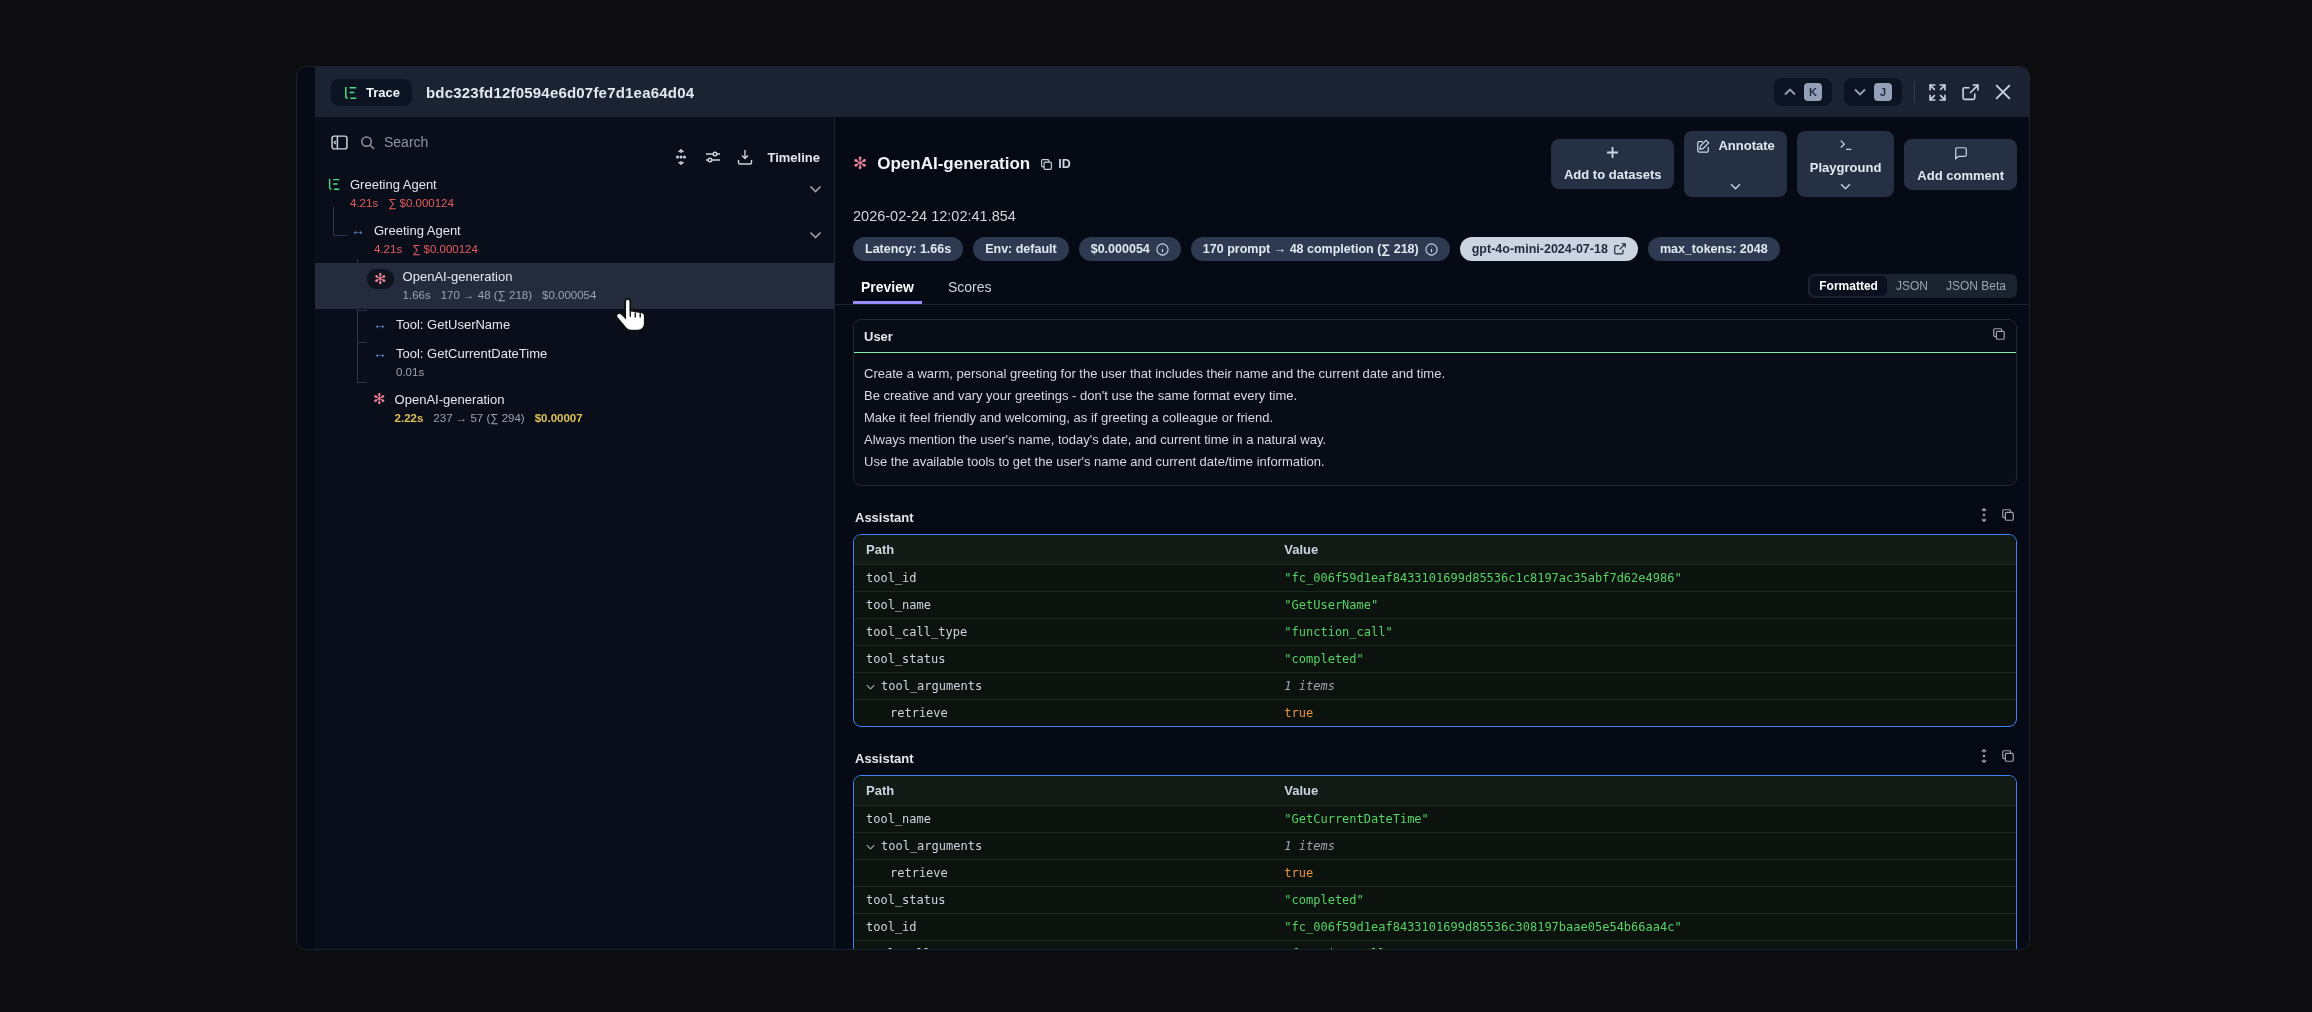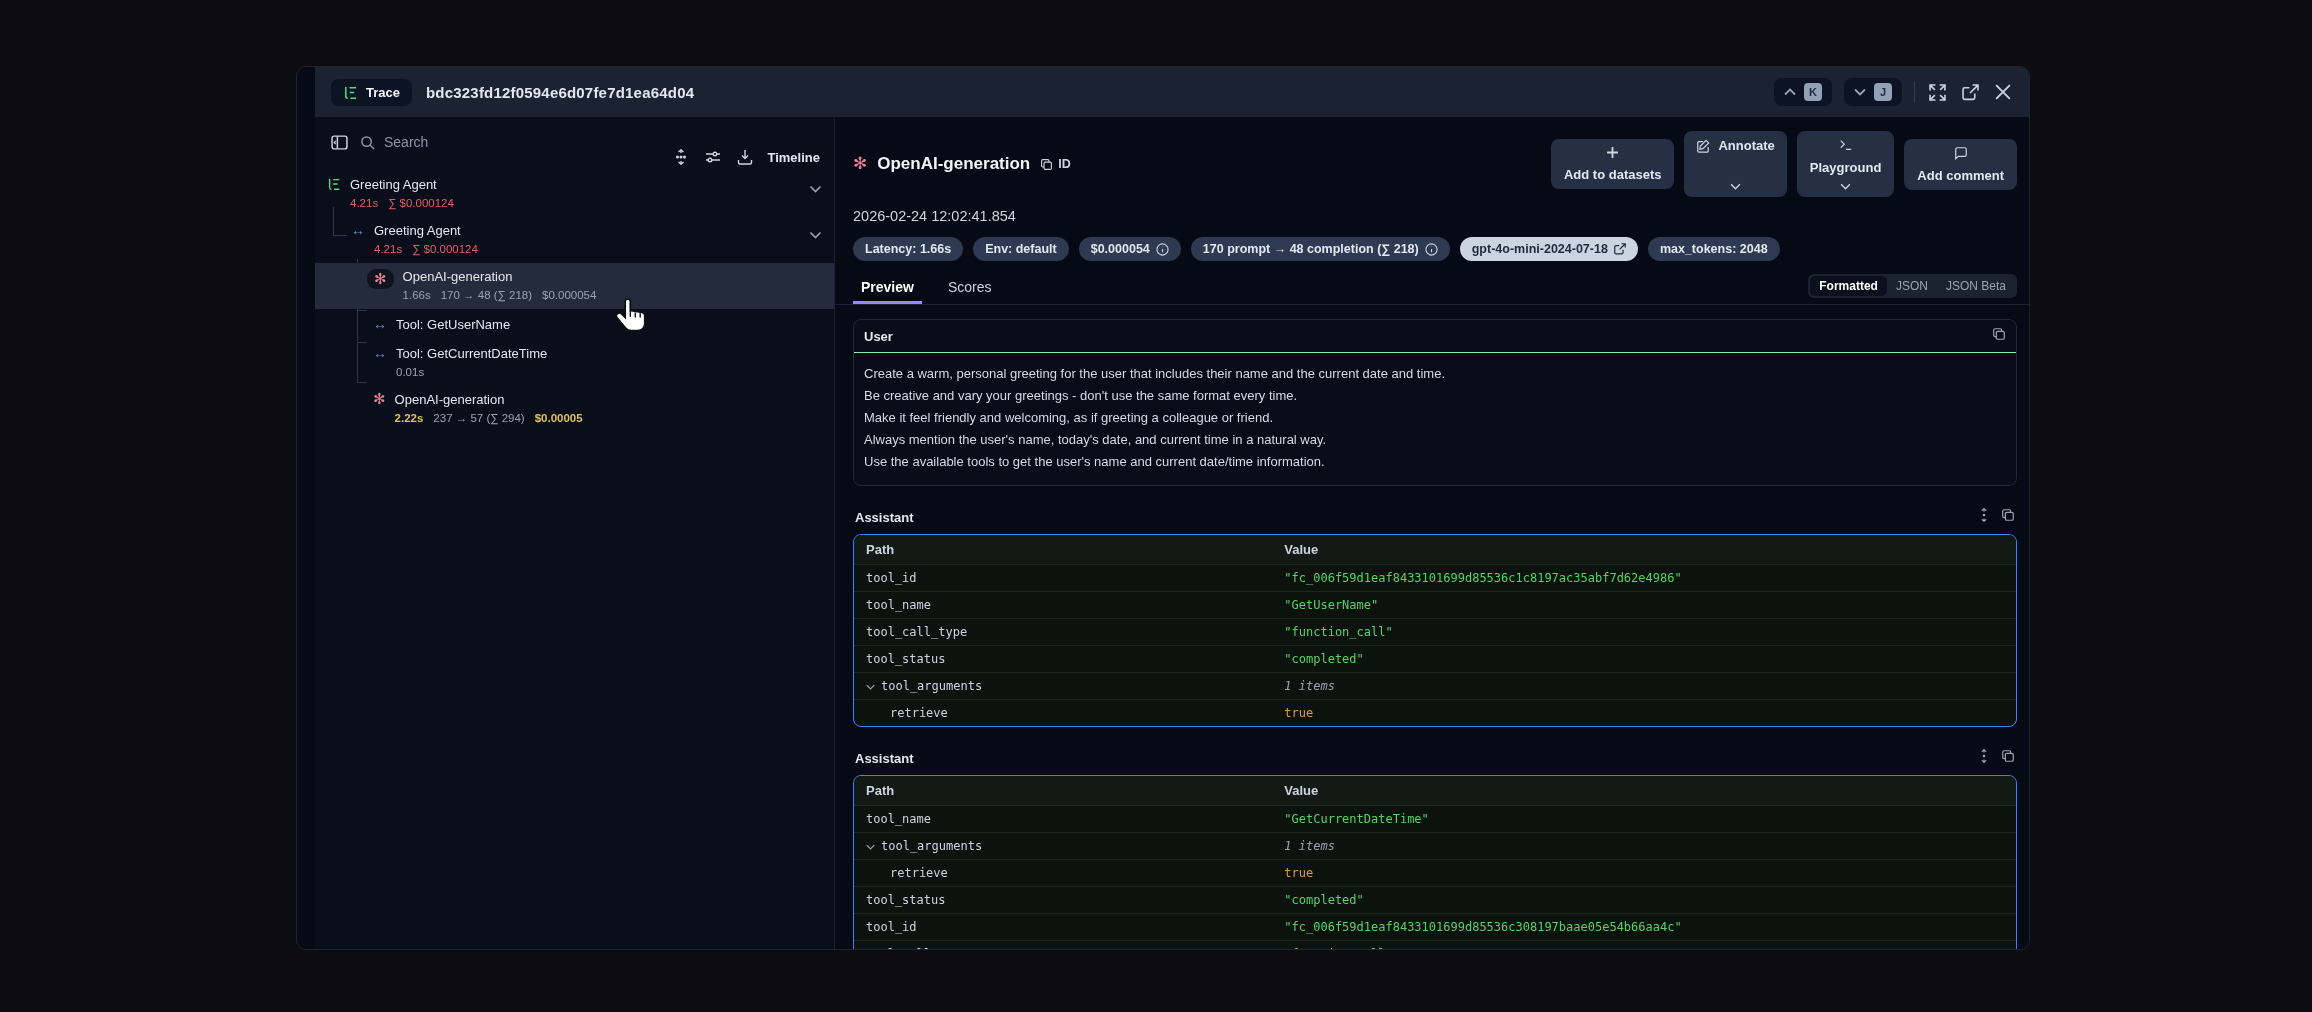--- a/index.html
+++ b/index.html
@@ -282,21 +282,21 @@
           </div>
         </div>
 
         <div class="tree-row" style="padding-left:58px;">
           <span class="t-icon openai-glyph">✻</span>
           <div class="t-text">
             <div class="t-label">OpenAI-generation</div>
             <div class="t-metrics">
               <span class="m-yellow">2.22s</span>
               <span class="m-gray">237 → 57 (∑ 294)</span>
-              <span class="m-yellow">$0.00005</span>
+              <span class="m-yellow">$0.00007</span>
             </div>
           </div>
         </div>
       </div>
 
       <svg class="cursor" width="34" height="40" viewBox="0 0 24 28">
         <path d="M9 2c-1 0-1.8.8-1.8 1.8V15l-2.6-2.5c-.9-.8-2.2-.8-3 0-.7.8-.8 2-.1 2.8l6 7.2c1 1.2 2.4 1.8 3.9 1.8h4.8c2.7 0 4.8-2.2 4.8-4.8v-5.7c0-1.2-.9-2.2-2-2.4l-8.2-1.3V3.8C10.8 2.8 10 2 9 2z" fill="#ffffff" stroke="#111111" stroke-width="1.2"></path>
         <path d="M10.8 10.5v4M14.3 11.5v3.5M17.8 12v3" stroke="#111111" stroke-width="1" fill="none"></path>
       </svg>
     </div>

